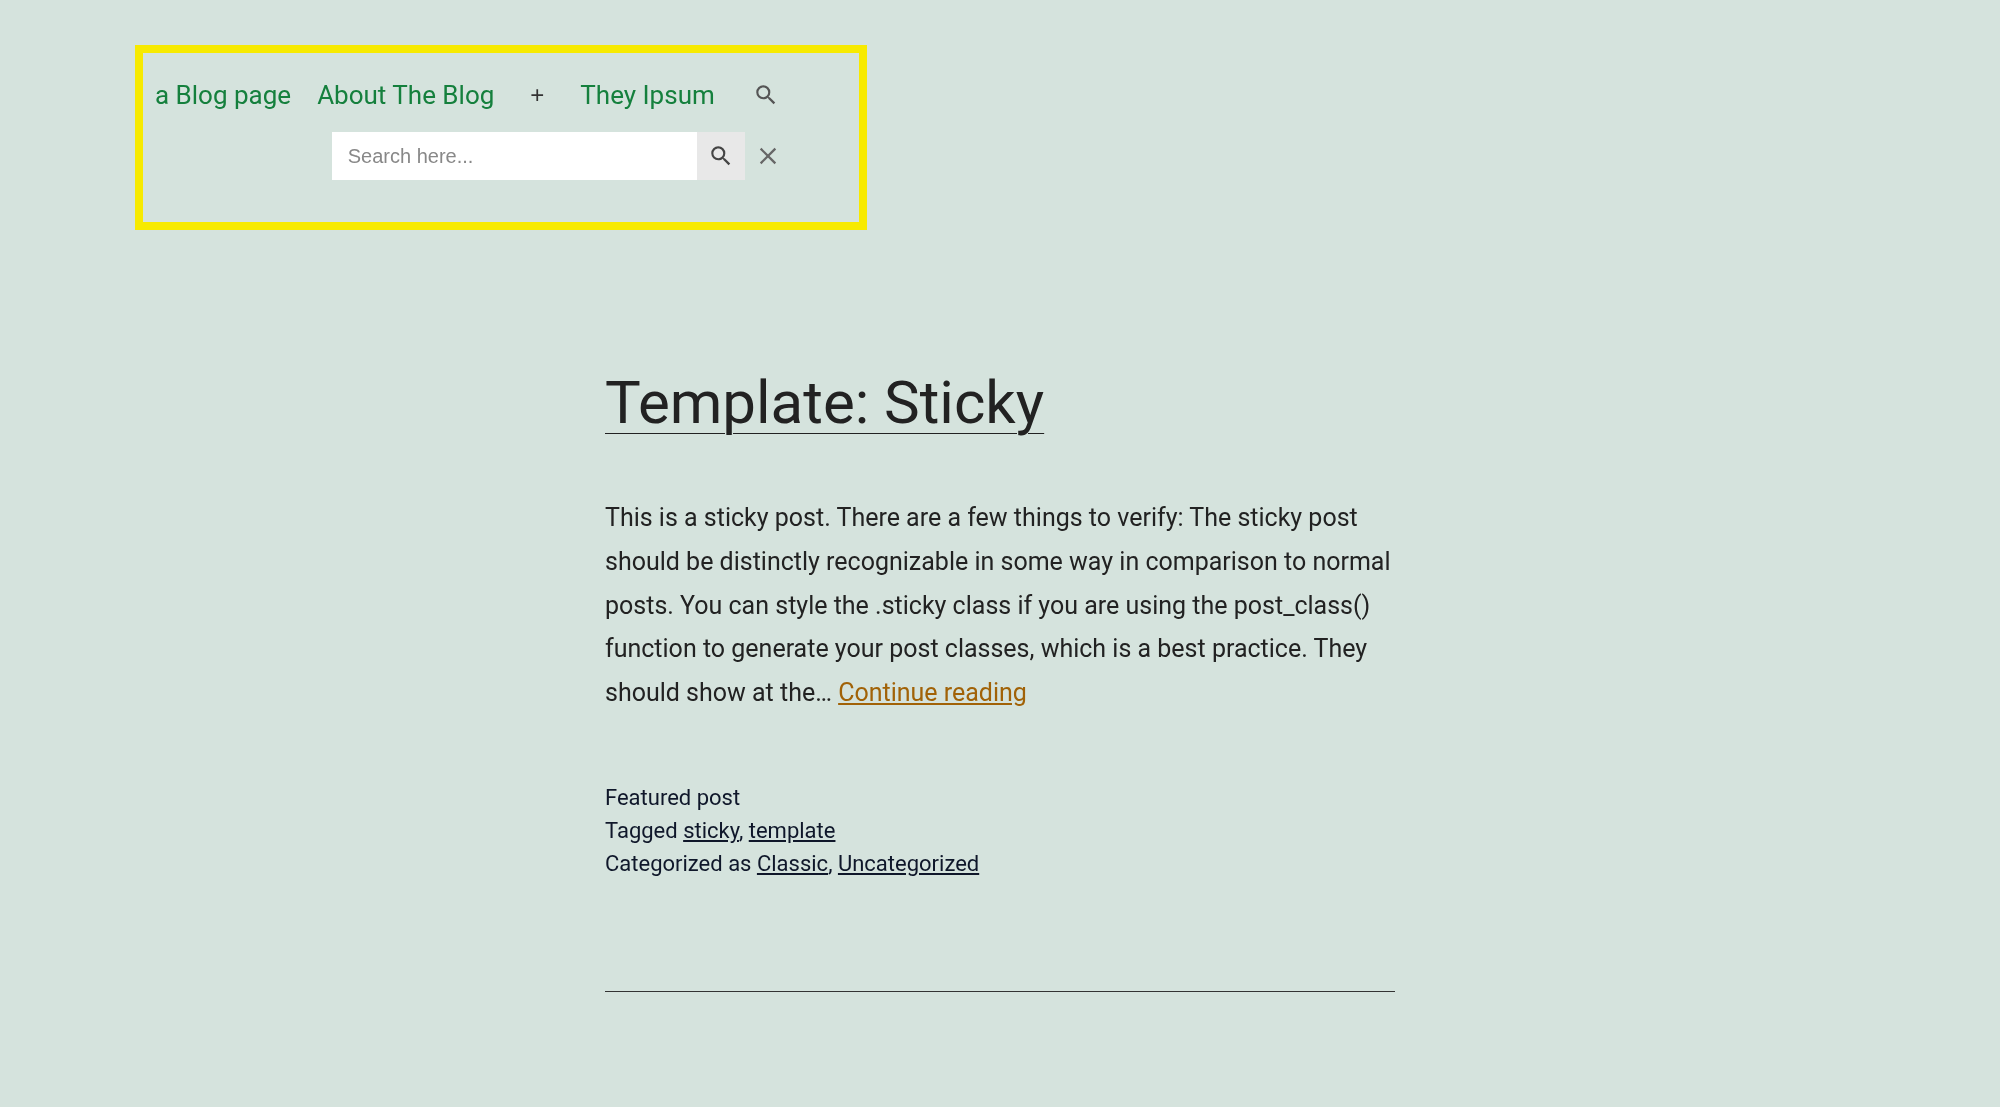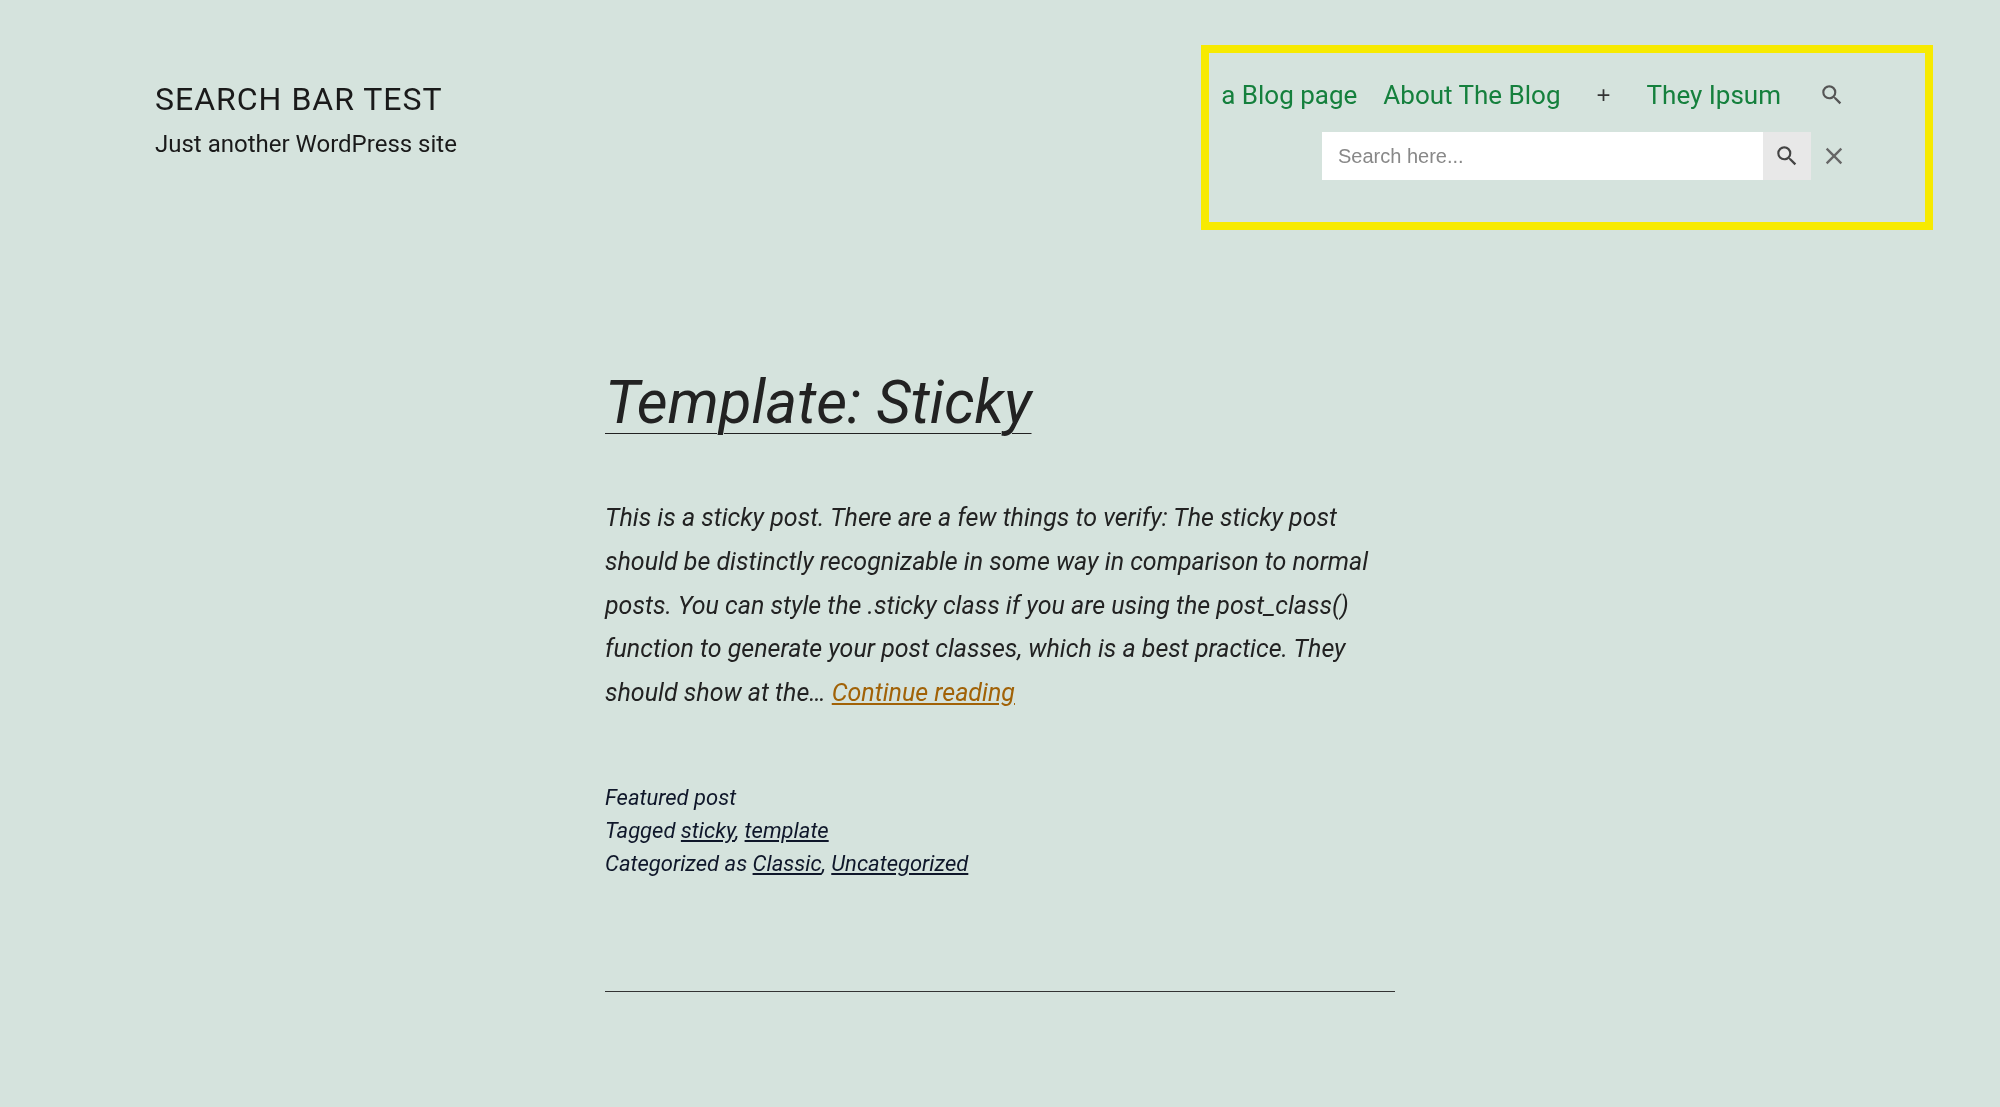--- a/index.html
+++ b/index.html
@@ -80,21 +80,21 @@
     }
     .search-icon-btn svg { fill: #555; }
     .search-row {
       display: flex;
       align-items: center;
       justify-content: flex-end;
       margin-top: 22px;
       gap: 0;
     }
     .search-input {
-      width: 441px;
+      width: 365px;
       height: 48px;
       padding: 0 16px;
       font-size: 20px;
       border: none;
       background: #fff;
       color: #333;
       outline: none;
     }
     .search-input::placeholder { color: #888; }
     .search-submit {
@@ -114,21 +114,20 @@
       cursor: pointer;
       padding: 0 0 0 12px;
       display: flex;
       align-items: center;
     }
     .close-btn svg { stroke: #666; }
     .main-content {
       max-width: 830px;
       margin: 190px auto 0 auto;
       padding: 0 20px;
-      font-style: italic;
     }
     .post-title {
       font-size: 60px;
       font-weight: 400;
       color: #222;
       text-decoration: underline;
       text-decoration-thickness: 1px;
       text-underline-offset: 10px;
       margin-bottom: 60px;
       line-height: 1.1;
@@ -158,24 +157,20 @@
     .divider {
       border: none;
       border-top: 1px solid #333;
       margin-top: 115px;
     }
   </style>
 </head>
 <body>
 
 <header class="header">
-  <div class="site-branding">
-    <h1 class="site-title">SEARCH BAR TEST</h1>
-    <p class="site-tagline">Just another WordPress site</p>
-  </div>
 
   <div class="nav-wrapper">
     <div class="highlight-box"></div>
     <nav class="nav-row">
       <a class="nav-link nav-blog">a Blog page</a>
       <a class="nav-link">About The Blog</a>
       <button class="plus-btn">+</button>
       <a class="nav-link">They Ipsum</a>
       <button class="search-icon-btn">
         <svg width="26" height="26" viewBox="0 0 24 24">

